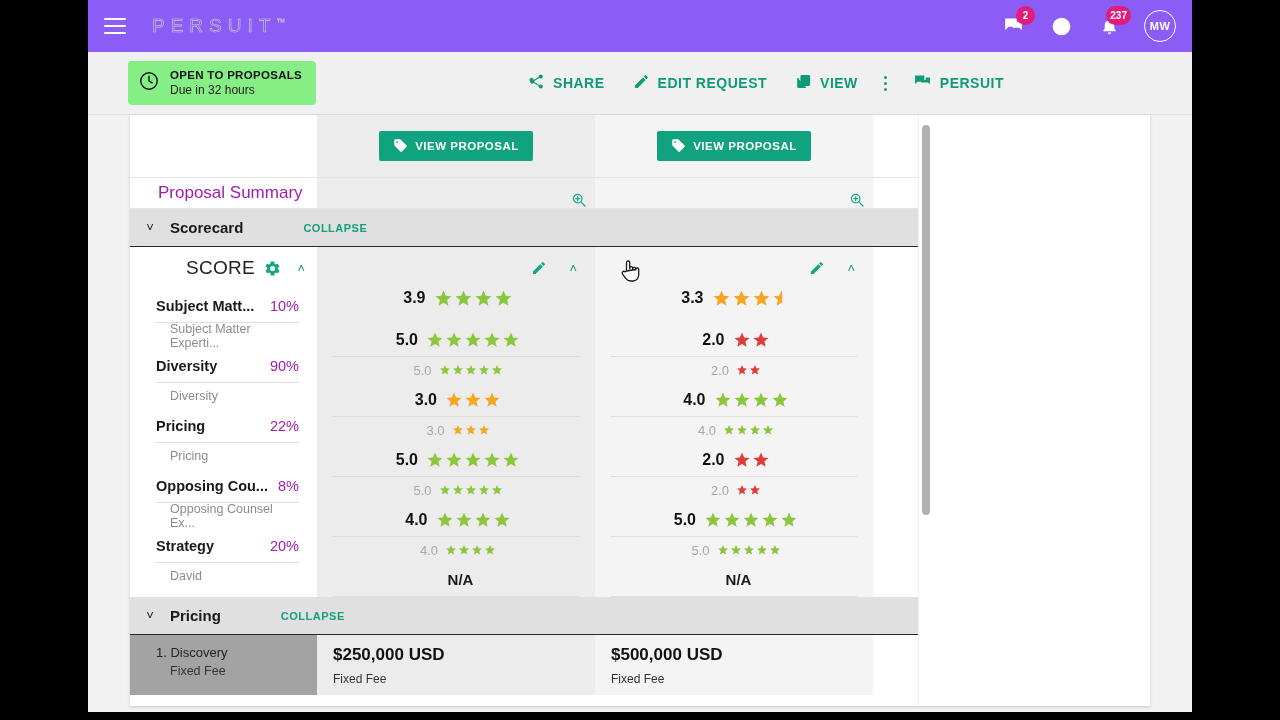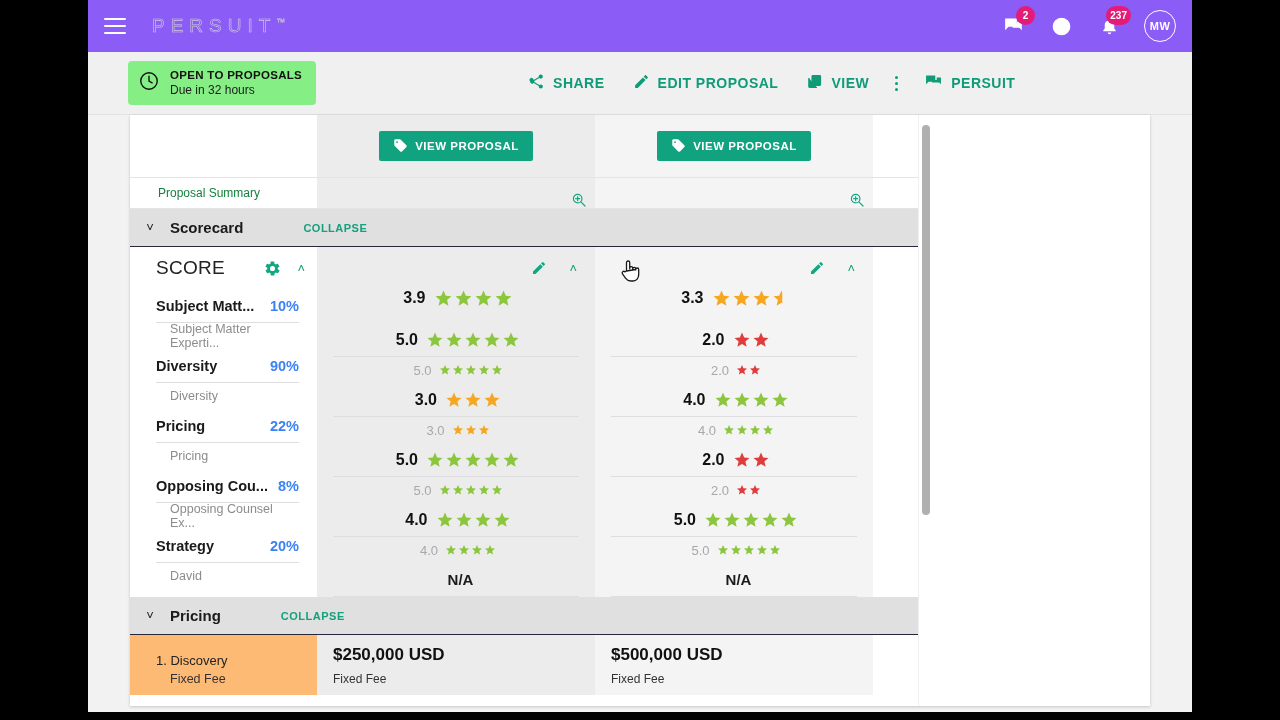--- a/index.html
+++ b/index.html
@@ -93,21 +93,21 @@
   .vp-btn {
     background: #11a37f; color:#fff; border:none; height: 30px; padding: 8px 14px;
     display:flex; align-items:center; gap:7px; font-size: 11.5px; font-weight:700;
     letter-spacing:.5px; cursor:pointer; border-radius:2px; font-family:inherit;
   }
   .vp-btn svg { fill:#fff; flex:none; }
 
   
   .rowSummary { display:flex; height: 32px; border-top: 1px solid #e4e4e4; border-bottom:1px solid #e4e4e4; }
   .rowSummary .colA { display:flex; align-items:center; padding-left:28px;
-    font-size:12px; color:#15803d; background:#fff; }
+    font-size:17px; color:#a21caf; background:#fff; }
   .rowSummary .colB { background:#ececec; position:relative; }
   .rowSummary .colC { background:#f4f4f4; position:relative; }
   .magn { position:absolute; right: 8px; bottom: -4px; cursor:pointer; }
   .magn svg { stroke:#13a683; fill:none; }
 
   
   .sectionHdr {
     display:flex; align-items:center; height: 38px; background: #e0e0e0;
     border-bottom: 1.5px solid #2b243d;
   }
@@ -117,58 +117,58 @@
     margin-left: 60px; font-size: 11px; font-weight:700; color:#14a07c;
     letter-spacing:.5px; cursor:pointer;
   }
 
   
   .scoreBlock { display:flex; height: 350px; }
   .scoreBlock .colA { background:#fff; }
   .scoreBlock .colB { background:#ececec; }
   .scoreBlock .colC { background:#f4f4f4; }
 
-  .sb-head { height: 42px; display:flex; align-items:center; padding: 0 12px 0 26px; }
+  .sb-head { height: 42px; display:flex; align-items:center; padding: 0 12px 0 26px; margin-left: 30px; }
   .sb-title { font-size: 19px; color:#222; font-weight: 400; letter-spacing:.3px; }
   .sb-icons { margin-left: auto; display:flex; align-items:center; gap: 16px; }
   .gearbtn, .penbtn, .caret { cursor:pointer; display:flex; align-items:center; }
   .gearbtn svg, .penbtn svg { fill:#13a683; }
   .caret { color:#0f9b77; font-size: 13px; }
 
   .sb-head-prop { height: 42px; display:flex; align-items:center; justify-content:flex-end;
     padding-right: 18px; gap: 22px; }
 
   .crit { padding: 0 18px 0 26px; }
   .crit-main {
     height: 34px; display:flex; align-items:center; justify-content:space-between;
     border-bottom: 1px solid #dedede;
   }
   .crit-name { font-size: 14.5px; font-weight: 700; color:#1a1a1a; }
-  .crit-w { font-size: 14.5px; font-weight: 700; color:#3b82f6; }
+  .crit-w { font-size: 14.5px; font-weight: 400; color:#a21caf; }
   .crit-sub { height: 26px; display:flex; align-items:center; padding-left: 14px;
     font-size: 12.5px; color:#8c8c8c; }
 
   
   .rateCol { padding: 0 16px; }
   .rate-total { height: 34px; display:flex; align-items:flex-start; justify-content:center; gap:8px; }
   .rate-main { height: 34px; display:flex; align-items:center; justify-content:center; gap:8px;
     border-bottom: 1px solid #dedede; }
   .rate-sub { height: 26px; display:flex; align-items:center; justify-content:center; gap:7px; }
   .rate-na { height: 34px; display:flex; align-items:center; justify-content:center;
     border-bottom:1px solid #dedede; }
   .num { font-size: 16px; font-weight: 700; color:#111; min-width: 26px; text-align:right; }
   .num.sub { font-size: 13px; font-weight:400; color:#a8a8a8; min-width:22px; }
   .na { font-size: 15px; font-weight:700; color:#1a1a1a;margin-left:9px; }
   .stars { display:flex; gap: 1px; align-items:center; }
   .stars svg { display:block; }
   .stars.sub svg { width: 12px; height: 12px; }
 
   
   .priceRow { display:flex; height: 60px; }
-  .priceRow .colA { background:#fdba74; padding: 18px 0 0 26px; }
+  .priceRow .colA { background:#a3a3a3; padding: 10px 0 0 26px; }
   .priceRow .colB { background:#ececec; padding: 10px 0 0 16px; }
   .priceRow .colC { background:#f4f4f4; padding: 10px 0 0 16px; }
   .pr-num { font-size: 13px; color:#222; }
   .pr-sub { font-size: 12.5px; color:#333; padding-left: 14px; margin-top: 4px; }
   .pr-amt { font-size: 17px; font-weight: 700; color:#111; }
   .pr-type { font-size: 12px; color:#333; margin-top: 7px; }
 
   
   #vscroll {
     position:absolute; left: 788px; top: 0; width: 14px; height: 591px;
@@ -249,21 +249,21 @@
           </span>
           <span>SHARE</span>
         </div>
 
         <div class="act">
           <span>
             <svg width="17" height="17" viewBox="0 0 24 24">
                 <path d="M3 17.25V21h3.75L17.8 9.94l-3.75-3.75L3 17.25zM20.7 7.04a1 1 0 000-1.41l-2.34-2.34a1 1 0 00-1.41 0l-1.83 1.83 3.75 3.75 1.83-1.83z"></path>
               </svg>
           </span>
-          <span>EDIT PROPOSAL</span>
+          <span>EDIT REQUEST</span>
         </div>
 
         <div class="act">
           <span>
             <svg width="17" height="17" viewBox="0 0 24 24" fill="none" stroke="#0f9b77" stroke-width="1.7">
               <rect x="8.5" y="3.5" width="12" height="14" rx="1.2"></rect>
               <path d="M15.5 20.5h-10a1.5 1.5 0 01-1.5-1.5V7"></path>
             </svg>
           </span>
           <span>VIEW</span>

